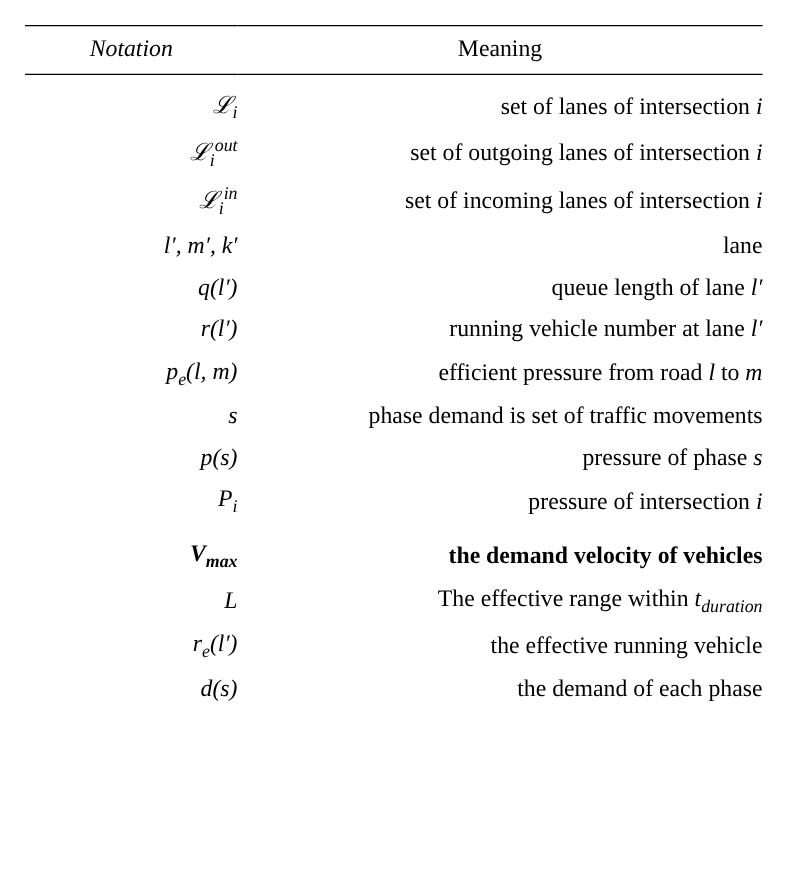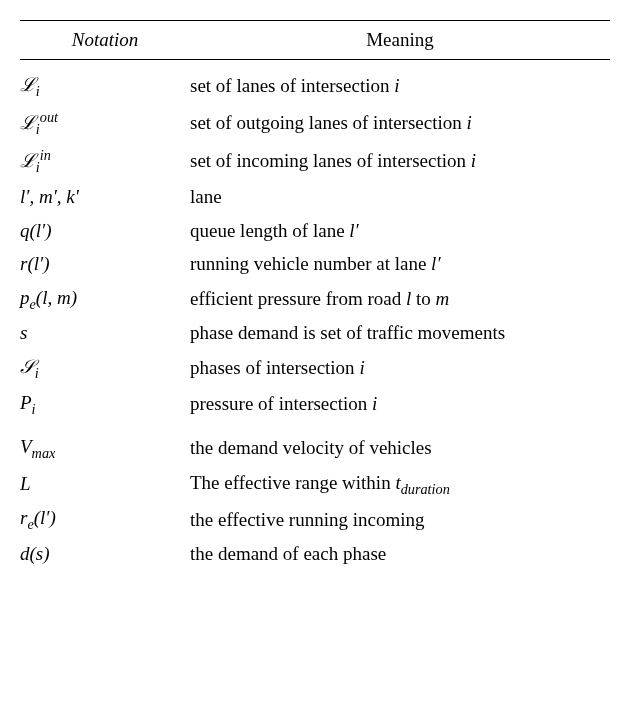--- a/index.html
+++ b/index.html
@@ -23,30 +23,31 @@
     thead tr {
       border-top: 1px solid #000;
       border-bottom: 1px solid #000;
     }
     th {
       font-weight: normal;
       padding: 8px 0;
       text-align: center;
     }
     tbody tr td {
-      text-align: left;
+      text-align: right;
       padding: 2px 0;
       line-height: 1.55;
     }
     tbody tr.section-end td {
       border-bottom: 1px solid #000;
       padding-bottom: 10px;
     }
     tbody tr.section-start td {
       padding-top: 10px;
+      font-weight: bold;
     }
     .notation-col {
       width: 170px;
       font-style: italic;
     }
     .meaning-col {
       width: 420px;
     }
     sub {
       font-size: 0.75em;
@@ -102,37 +103,37 @@
       </tr>
       <tr>
         <td class="notation-col"><i>p<sub>e</sub></i>(<i>l, m</i>)</td>
         <td class="meaning-col">efficient pressure from road <i>l</i> to <i>m</i></td>
       </tr>
       <tr>
         <td class="notation-col"><i>s</i></td>
         <td class="meaning-col">phase demand is set of traffic movements</td>
       </tr>
       <tr>
-        <td class="notation-col">𝒮<sub>i</sub></td>
-        <td class="meaning-col">phases of intersection <i>i</i></td>
+        <td class="notation-col"><i>p</i>(<i>s</i>)</td>
+        <td class="meaning-col">pressure of phase <i>s</i></td>
       </tr>
       <tr>
         <td class="notation-col"><i>P<sub>i</sub></i></td>
         <td class="meaning-col">pressure of intersection <i>i</i></td>
       </tr>
       <tr class="section-start">
         <td class="notation-col"><i>V<sub>max</sub></i></td>
         <td class="meaning-col">the demand velocity of vehicles</td>
       </tr>
       <tr>
         <td class="notation-col"><i>L</i></td>
         <td class="meaning-col">The effective range within <i>t<sub>duration</sub></i></td>
       </tr>
       <tr>
         <td class="notation-col"><i>r<sub>e</sub></i>(<i>l′</i>)</td>
-        <td class="meaning-col">the effective running incoming</td>
+        <td class="meaning-col">the effective running vehicle</td>
       </tr>
       <tr>
         <td class="notation-col"><i>d</i>(<i>s</i>)</td>
         <td class="meaning-col">the demand of each phase</td>
       </tr>
     </tbody>
 </table>
 
 </body></html>

